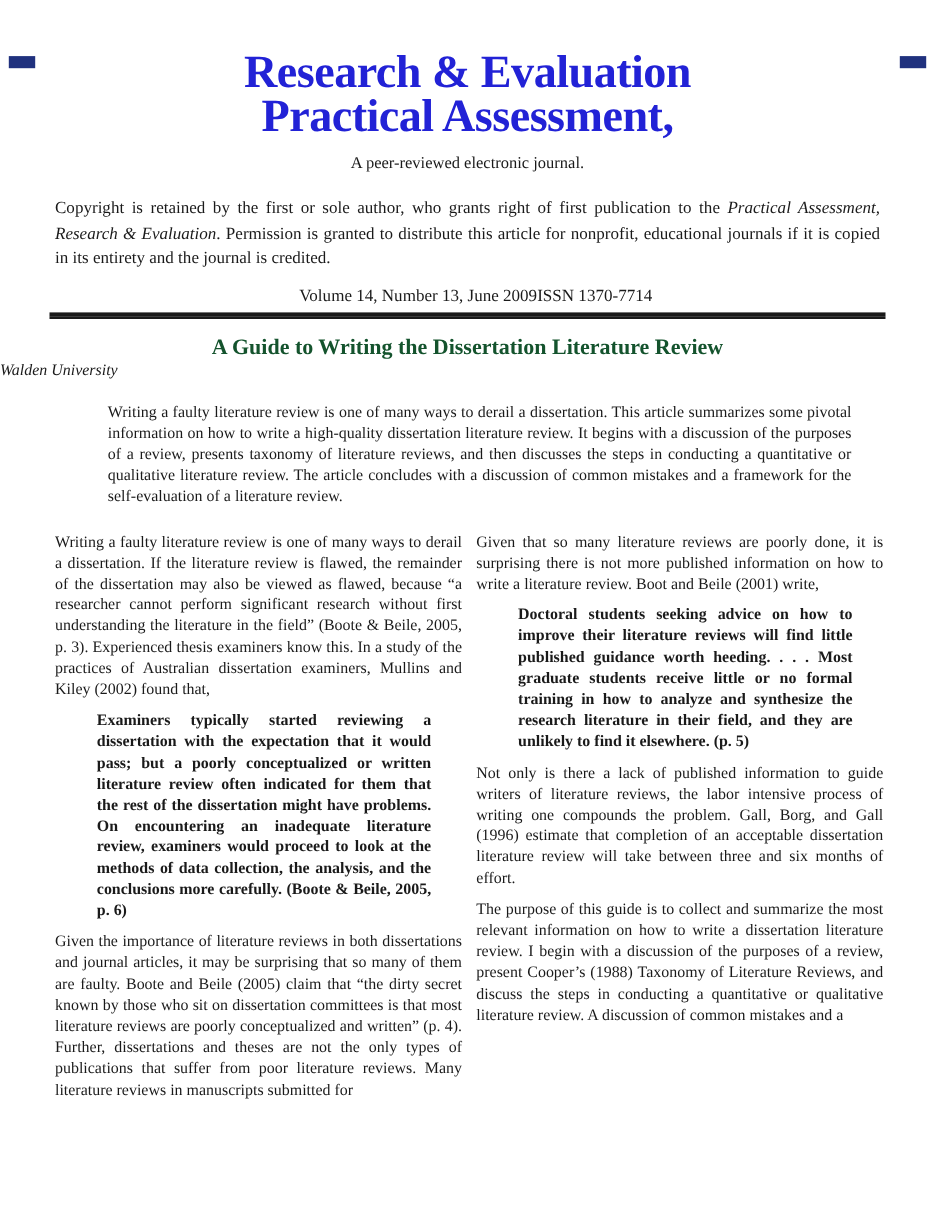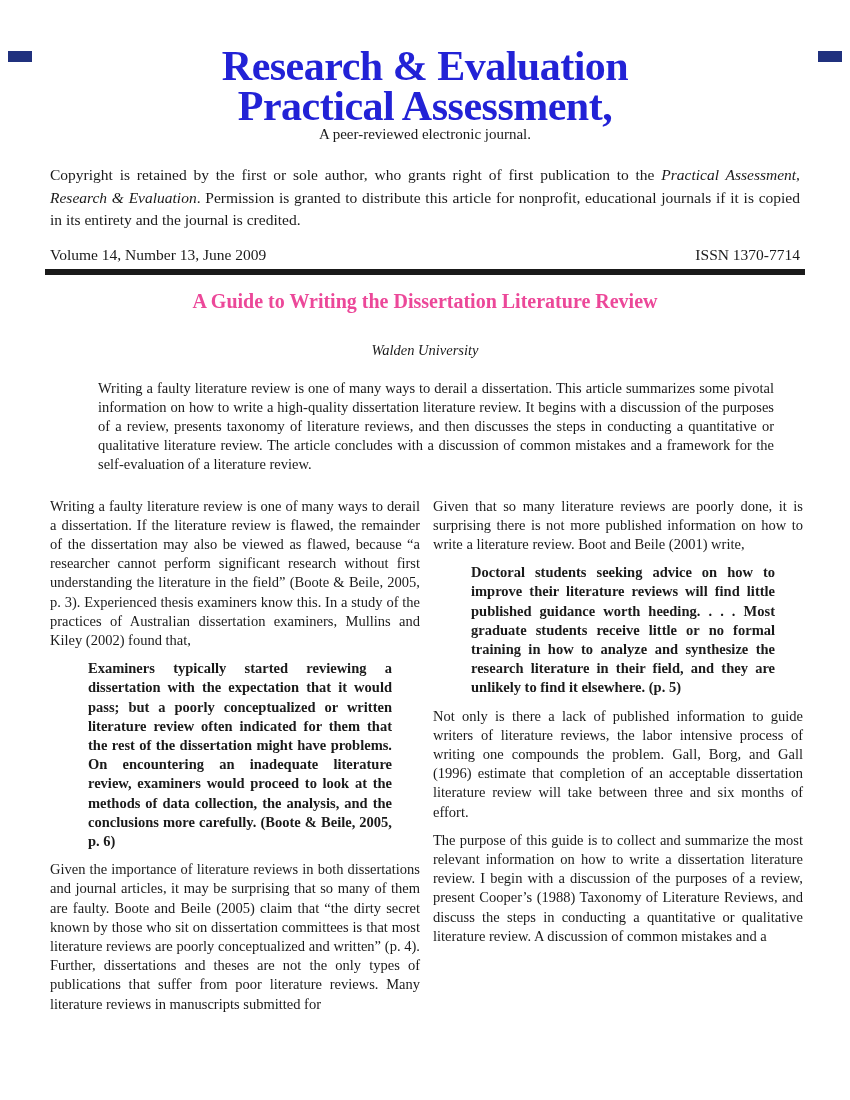--- a/index.html
+++ b/index.html
@@ -20,63 +20,63 @@
   .journal-title {
     margin-top:46px;
     text-align:center;
     font-size:42px;
     line-height:40px;
     font-weight:bold;
     color:#2222d6;
     letter-spacing:-0.5px;
   }
   .tagline {
+    margin-top:15px;
     text-align:center;
     font-size:15px;
   }
   .copyright {
     margin:21px 50px 0 50px;
     font-size:15.5px;
     line-height:22.5px;
     text-align:justify;
   }
   .copyright .journal-name { font-style:italic; }
 
   .masthead {
     display:flex;
-    justify-content:space-between;
-    margin:14px 50px 0 50px;
+    justify-content:center;
+    margin:14px 35px 0 50px;
     font-size:15.5px;
   }
   .rule {
     margin:5px 45px 0 45px;
     height:2px;
     border-top:4px solid #1a1a1a;
     border-bottom:2px solid #1a1a1a;
   }
 
   .article-title {
     margin-top:15px;
     text-align:center;
     font-size:20px;
     font-weight:bold;
-    color:#ec4899;
+    color:#14532d;
   }
   .author {
     margin-top:25px;
     text-align:center;
     font-size:15px;
     line-height:18px;
   }
   .affiliation {
-    text-align:center;
+    text-align:left;
     font-size:14.5px;
     line-height:18px;
     font-style:italic;
-    margin-top:28px;
   }
 
   .abstract {
     margin:20px 76px 0 98px;
     width:676px;
     font-size:14.5px;
     line-height:19.2px;
     text-align:justify;
   }
 

